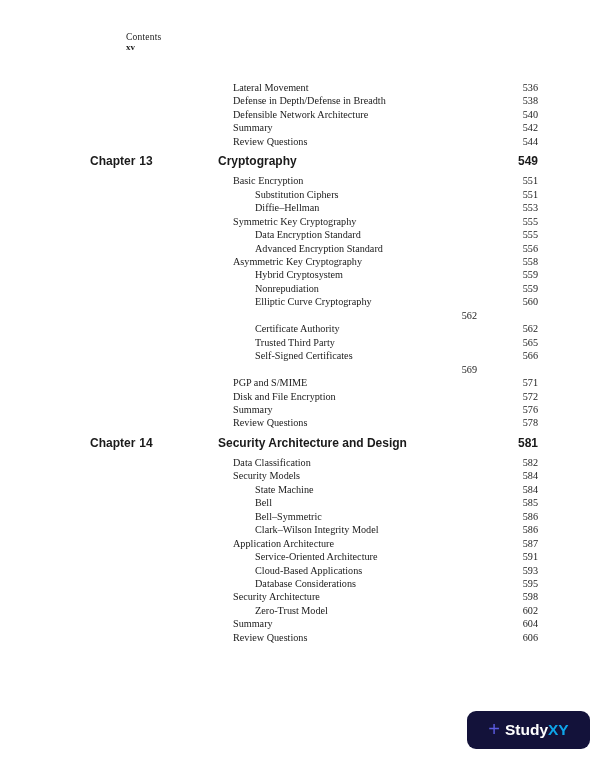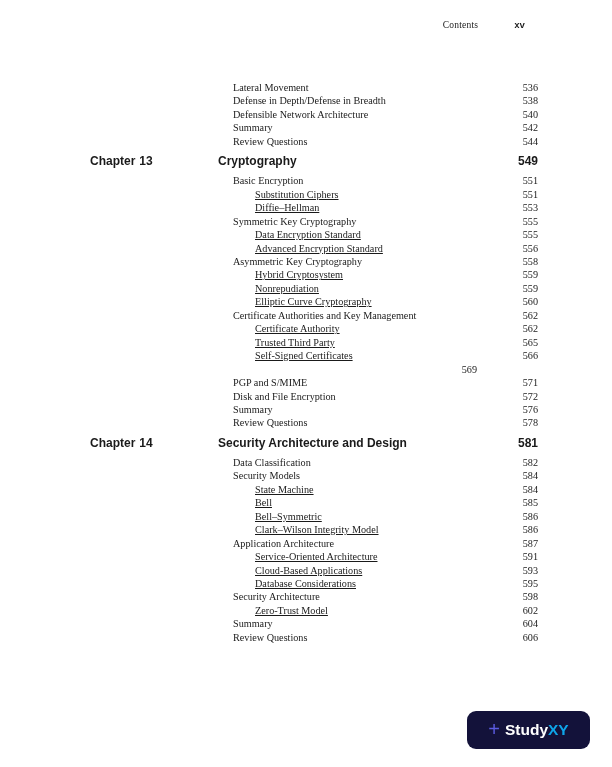--- a/index.html
+++ b/index.html
@@ -6,41 +6,42 @@
   body {
     width: 612px; height: 767px;
     background: #ffffff;
     position: relative; overflow: hidden;
     font-family: "Liberation Serif", serif;
     color: #1a1a1a;
   }
 
   
   .running-head {
-    position: absolute; top: 20px; left: 90px; width: 435px;
+    position: absolute; top: 32px; left: 90px; width: 435px;
     display: flex; justify-content: flex-end; align-items: baseline;
     font-size: 9.5px;
+    flex-direction: column;
   }
   .rh-title { letter-spacing: 0.2px; }
   .rh-page {
     margin-left: 36px;
-    font-family: Liberation Mono, monospace;
+    font-family: Liberation Serif, serif;
     font-weight: 700; font-size: 9px;
   }
 
   
   .toc { position: absolute; top: 81px; left: 90px; width: 448px; }
   .toc-row {
     display: grid;
     grid-template-columns: 128px 1fr 46px;
     align-items: baseline;
   }
   .entry-row { font-size: 10.2px; line-height: 13.45px; gap: 15px; }
   .entry-row .row-label { white-space: nowrap; }
-  .level-2 .row-label { padding-left: 22px; text-decoration: underline; }
+  .level-2 .row-label { padding-left: 22px; }
   .row-page { text-align: right; }
 
   .chapter-row {
     font-family: "Liberation Sans", sans-serif;
     font-weight: 700; font-size: 12px; line-height: 13px;
     margin: 7px 0 6px 0;
   }
   .chapter-cell { display: flex; }
   .chapter-number { margin-left: 4px; }
 
@@ -144,21 +145,20 @@
       <span class="row-label">Nonrepudiation</span>
       <span class="row-page">559</span>
     </div>
     <div class="toc-row entry-row level-2">
       <span class="chapter-cell"></span>
       <span class="row-label">Elliptic Curve Cryptography</span>
       <span class="row-page">560</span>
     </div>
     <div class="toc-row entry-row level-1">
       <span class="chapter-cell"></span>
-      <span class="row-label">Certificate Authorities and Key Management</span>
       <span class="row-page">562</span>
     </div>
     <div class="toc-row entry-row level-2">
       <span class="chapter-cell"></span>
       <span class="row-label">Certificate Authority</span>
       <span class="row-page">562</span>
     </div>
     <div class="toc-row entry-row level-2">
       <span class="chapter-cell"></span>
       <span class="row-label">Trusted Third Party</span>

